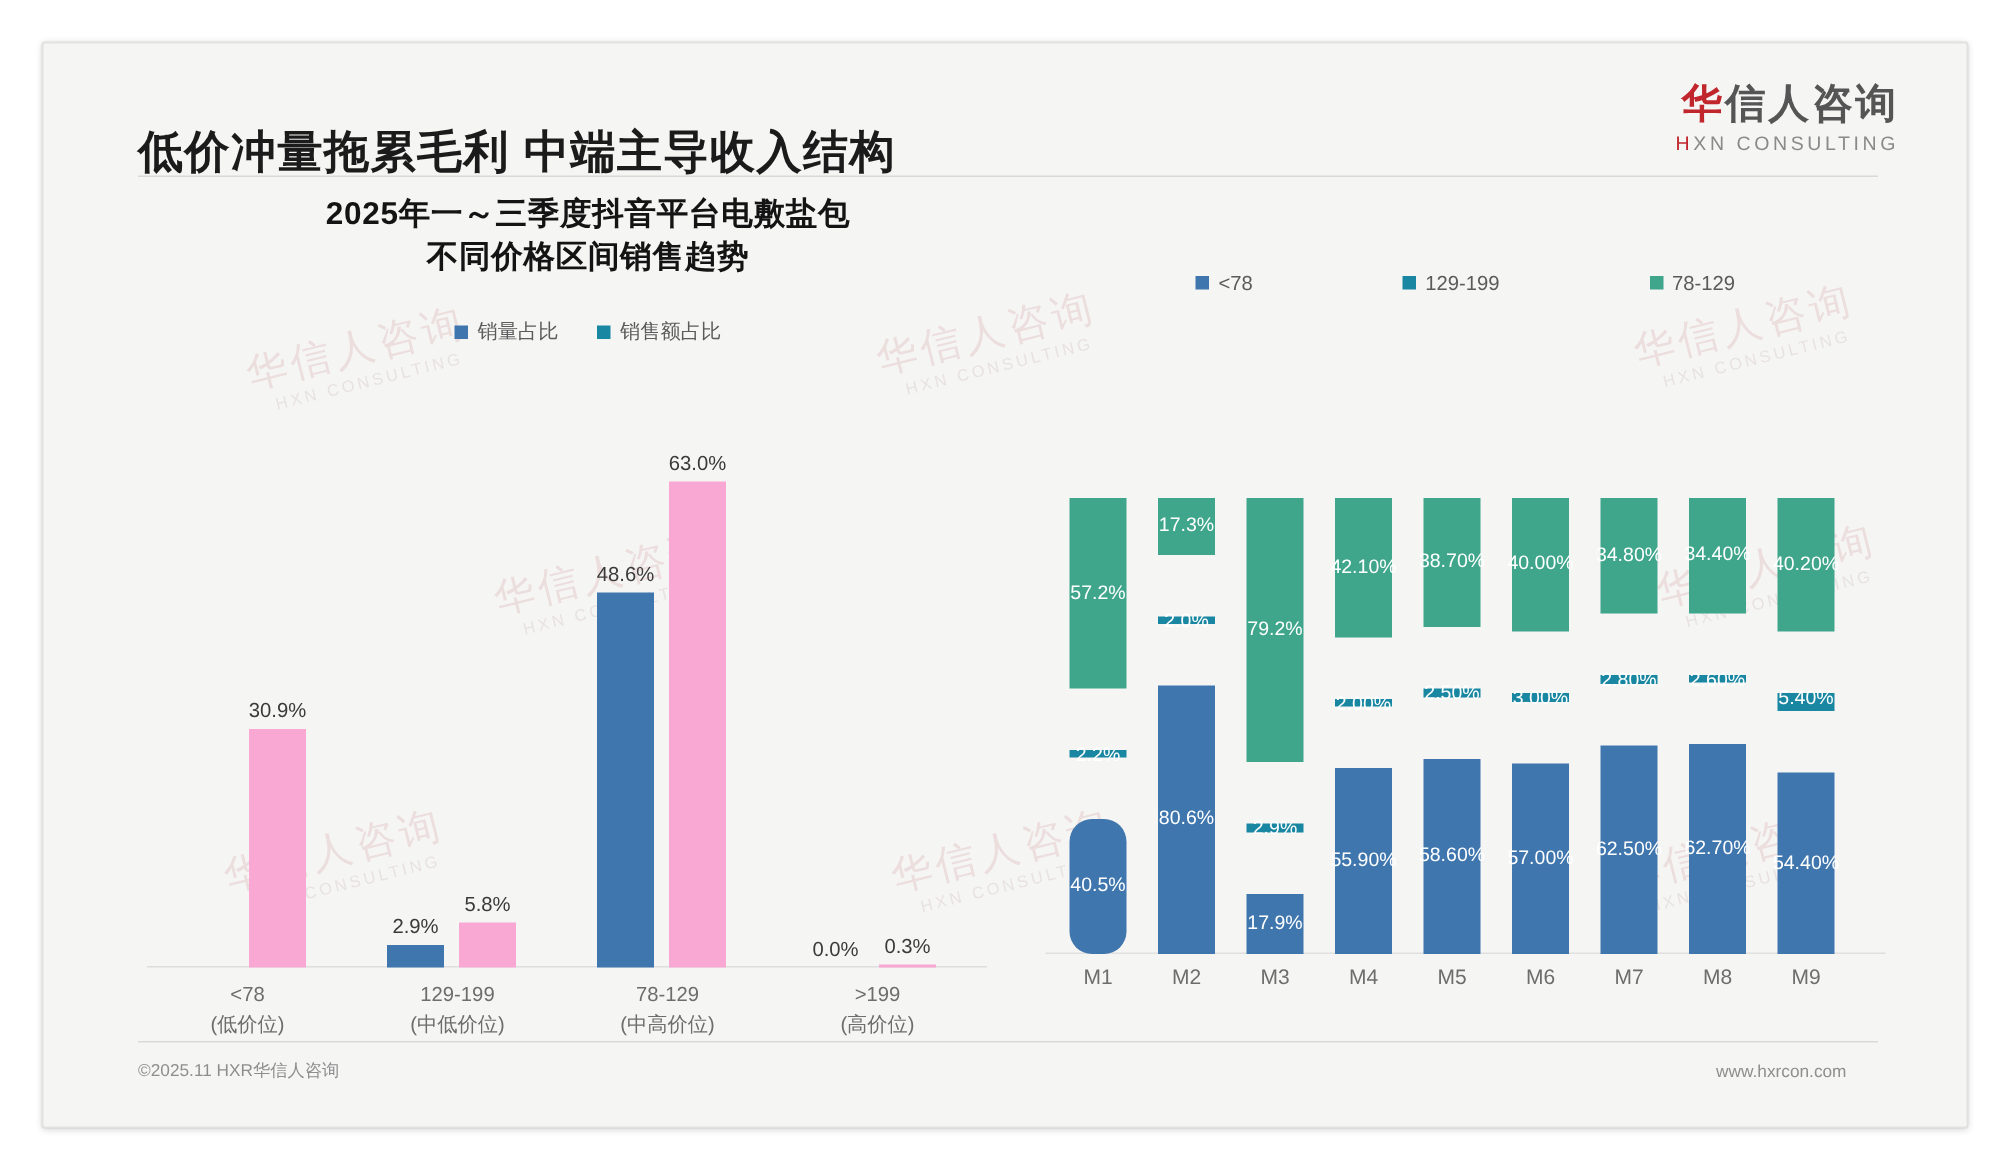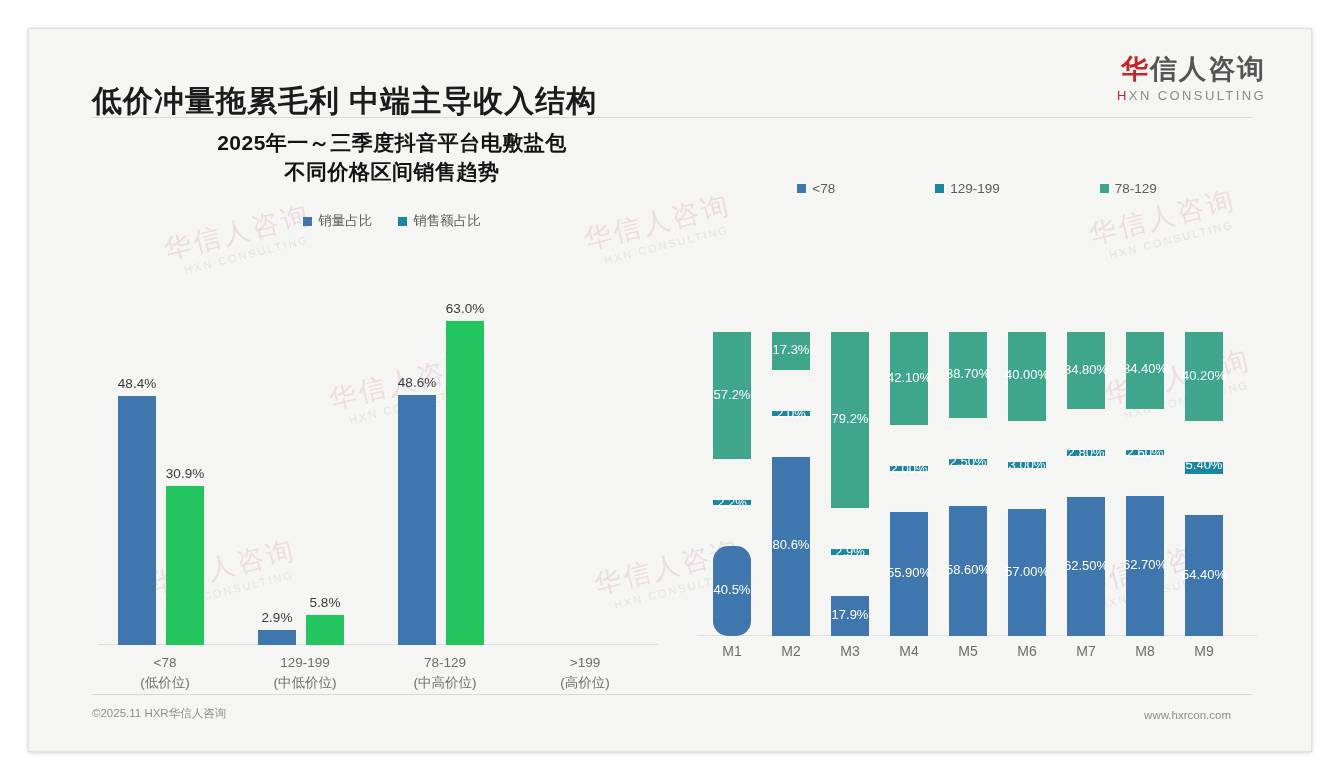--- a/index.html
+++ b/index.html
@@ -77,21 +77,21 @@
     position: absolute; left: 6px; bottom: 0; width: 560px; height: 1px;
     background: #dedede;
   }
   .group {
     position: absolute; bottom: 0; width: 134px; height: 360px;
   }
   .bar {
     position: absolute; bottom: 0; width: 38px;
   }
   .bar.b1 { left: 20px;  background: #3f76ad; }
-  .bar.b2 { left: 68px;  background: #22c55e; }
+  .bar.b2 { left: 68px;  background: #f9a8d4; }
   .bar-val {
     position: absolute; bottom: 100%; left: 50%; transform: translateX(-50%);
     font-size: 13.5px; color: #3a3a3a; white-space: nowrap; margin-bottom: 5px;
   }
   .xtick {
     position: absolute; top: 368px; width: 134px; text-align: center;
     font-size: 13.5px; color: #6d6d6d; line-height: 1.45;
   }
   .xtick .l2 { display: block; }
 
@@ -188,41 +188,46 @@
       <div class="legend-item">
         <span class="legend-swatch" style="background:#1a87a2"></span>
         <span class="legend-label">销售额占比</span>
       </div>
     </div>
 
     <div id="left-plot">
       <div id="left-axis"></div>
 
       <div class="group" style="left:6px;">
-        <div class="bar b1" style="height:249px;">
-          <span class="bar-val">48.4%</span>
-        </div>
         <div class="bar b2" style="height:159px;">
           <span class="bar-val">30.9%</span>
         </div>
       </div>
       <div class="group" style="left:146px;">
         <div class="bar b1" style="height:15px;">
           <span class="bar-val">2.9%</span>
         </div>
         <div class="bar b2" style="height:30px;">
           <span class="bar-val">5.8%</span>
         </div>
       </div>
       <div class="group" style="left:286px;">
         <div class="bar b1" style="height:250px;">
           <span class="bar-val">48.6%</span>
         </div>
         <div class="bar b2" style="height:324px;">
           <span class="bar-val">63.0%</span>
+        </div>
+      </div>
+      <div class="group" style="left:426px;">
+        <div class="bar b1" style="height:0px;">
+          <span class="bar-val">0.0%</span>
+        </div>
+        <div class="bar b2" style="height:2px;">
+          <span class="bar-val">0.3%</span>
         </div>
       </div>
 
       <div class="xtick" style="left:6px;">
         <span>&lt;78</span>
         <span class="l2">(低价位)</span>
       </div>
       <div class="xtick" style="left:146px;">
         <span>129-199</span>
         <span class="l2">(中低价位)</span>

